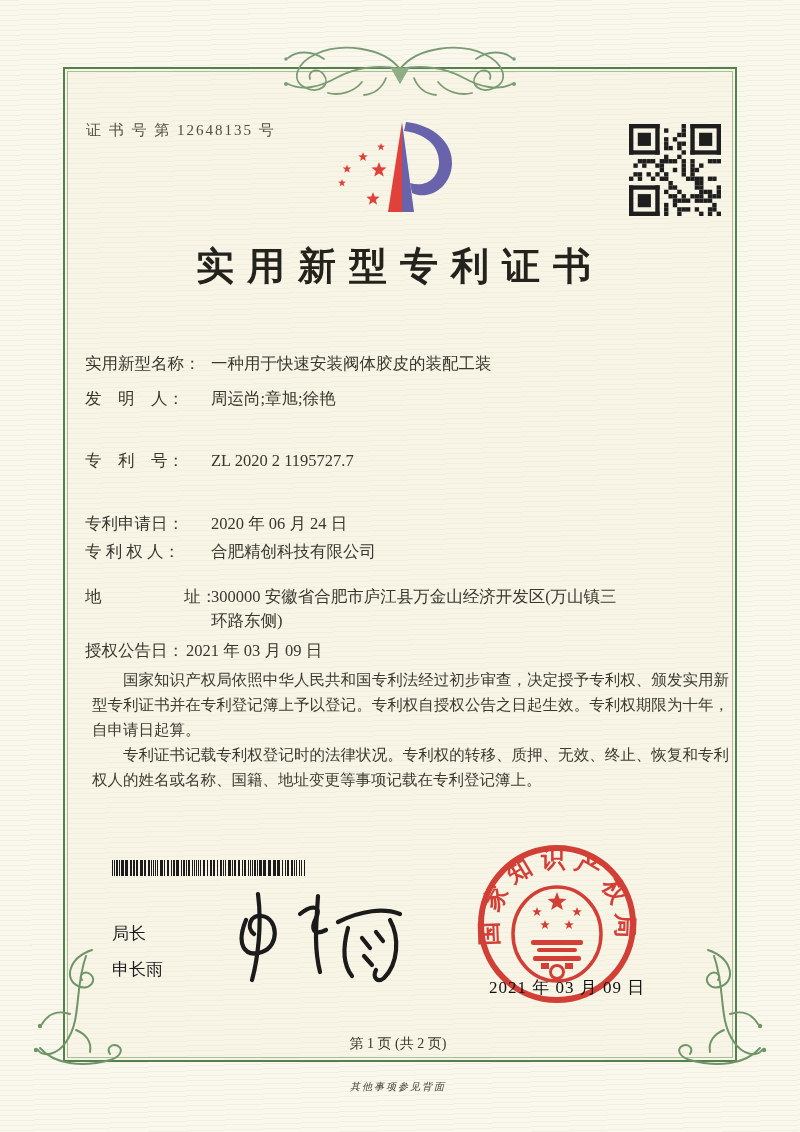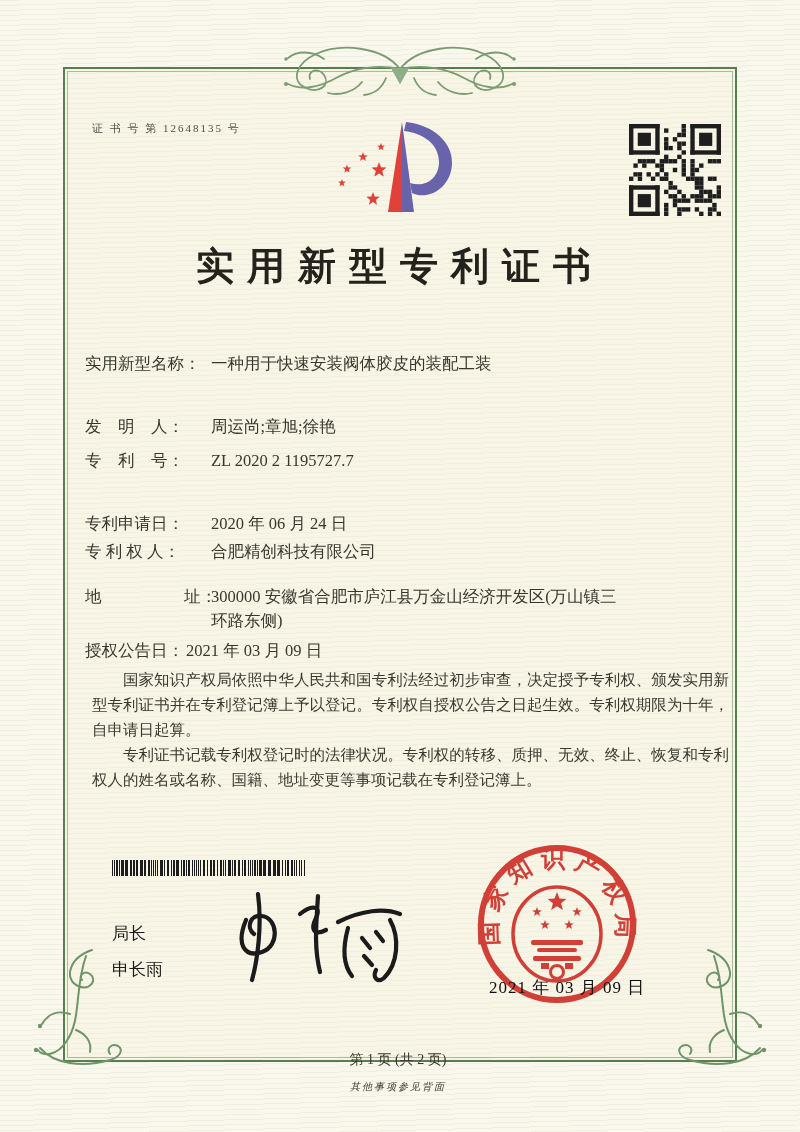--- a/index.html
+++ b/index.html
@@ -6,40 +6,40 @@
   .page{
     position:relative;width:800px;height:1132px;margin:0 auto;overflow:hidden;
     background:
       repeating-linear-gradient(178.5deg, rgba(148,170,128,0.10) 0 1px, rgba(255,255,255,0) 1px 5px),
       #faf8ec;
     font-family:"Liberation Serif","DejaVu Serif",serif;
   }
   .frame{position:absolute;left:63px;top:67px;width:670px;height:991px;
     border:2px solid #567f50;background:rgba(244,241,222,0.35);}
   .frame::after{content:"";position:absolute;inset:2px;border:1px solid #a3bf9c;}
-  .certno{position:absolute;left:92px;top:121px;font-size:11px;letter-spacing:2px;color:#4e4e46;}
+  .certno{position:absolute;left:86px;top:121px;font-size:15px;letter-spacing:2px;color:#4e4e46;}
   .title{position:absolute;left:100px;right:100px;top:241px;text-align:center;
     font-size:38px;font-weight:bold;letter-spacing:13px;color:#23221c;}
   .fields{position:absolute;left:85px;top:352px;width:640px;font-size:16.5px;color:#37372e;}
   .frow{position:absolute;left:0;width:640px;line-height:24px;}
   .flabel{position:absolute;left:0;top:0;white-space:pre;}
   .fvalue{display:block;margin-left:126px;}
   .addr .fvalue{width:418px;}
   .grantrow .inlineval{margin-left:2px;}
   .grantcol2{position:absolute;left:370px;top:0;white-space:nowrap;}
   .paras{position:absolute;left:92px;top:667px;width:637px;font-size:15.5px;
     line-height:25px;color:#3a3a30;text-align:justify;}
   .paras p{margin:0;text-indent:2em;}
   .barcode{position:absolute;left:112px;top:860px;width:198px;height:16px;
     display:flex;align-items:stretch;overflow:hidden;}
   .barcode div{background:#1c1c1c;height:100%;}
   .director{position:absolute;left:112px;top:916px;font-family:"Liberation Sans","DejaVu Sans",sans-serif;
     font-size:17px;color:#1d1d1d;line-height:36px;}
   .sealdate{position:absolute;left:489px;top:976px;font-size:17px;color:#111;letter-spacing:1px;white-space:nowrap;}
-  .pageinfo{position:absolute;left:63px;width:670px;top:1035px;text-align:center;font-size:14px;color:#37372f;margin-top:16px;}
+  .pageinfo{position:absolute;left:63px;width:670px;top:1035px;text-align:center;font-size:14px;color:#37372f;}
   .backnote{position:absolute;left:63px;width:670px;top:1080px;text-align:center;
     font-size:10px;font-style:italic;color:#3c3c32;letter-spacing:2px;}
   svg{position:absolute;overflow:visible;}
   #topOrn{left:262px;top:38px;}
   #flL{left:28px;top:946px;}
   #flR{left:677px;top:946px;}
   #logo{left:333px;top:112px;}
   #qr{left:629px;top:124px;}
   #sig{left:222px;top:880px;}
   #seal{left:475px;top:842px;opacity:0.94;}
@@ -228,21 +228,21 @@
       <rect x="87.61904761904762" y="87.61904761904762" width="4.380952380952381" height="4.380952380952381" fill="#1e1e1e"></rect>
     </svg>
 
   <div class="title">实用新型专利证书</div>
 
   <div class="fields">
     <div class="frow" style="top:0">
       <span class="flabel">实用新型名称：</span>
       <span class="fvalue">一种用于快速安装阀体胶皮的装配工装</span>
     </div>
-    <div class="frow" style="top:63px">
+    <div class="frow" style="top:35px">
       <span class="flabel">发　明　人：</span>
       <span class="fvalue">周运尚;章旭;徐艳</span>
     </div>
     <div class="frow" style="top:97px">
       <span class="flabel">专　利　号：</span>
       <span class="fvalue">ZL 2020 2 1195727.7</span>
     </div>
     <div class="frow" style="top:160px">
       <span class="flabel">专利申请日：</span>
       <span class="fvalue">2020 年 06 月 24 日</span>

